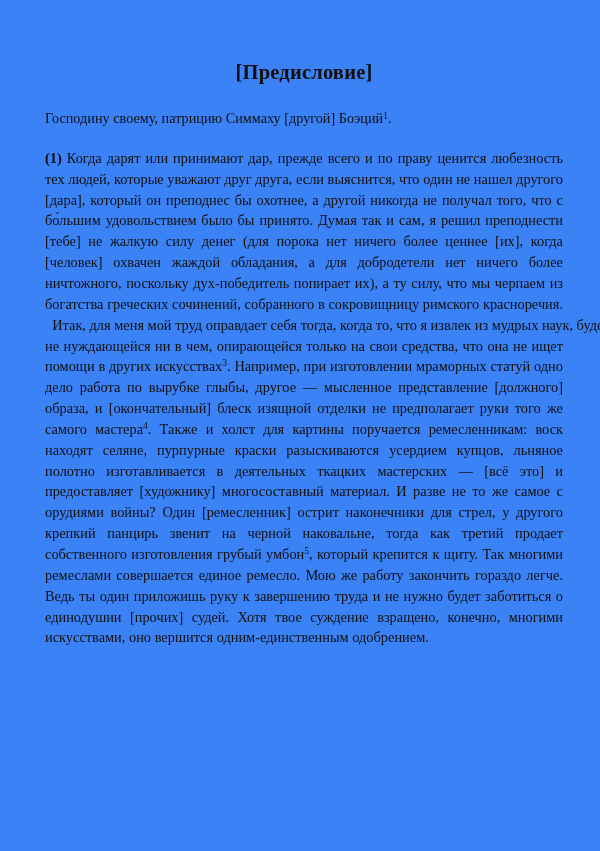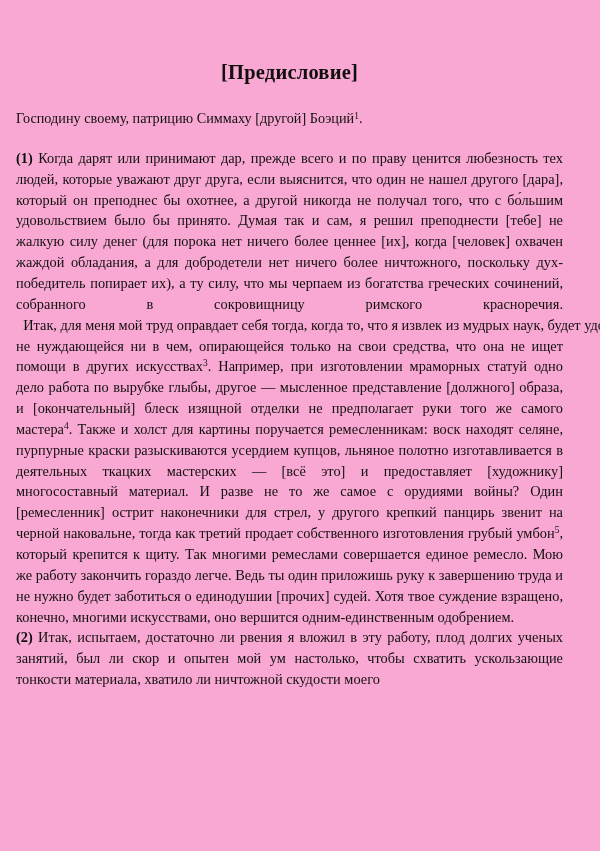--- a/index.html
+++ b/index.html
@@ -14,22 +14,22 @@
     overflow: hidden;
     font-family: "Liberation Serif", "DejaVu Serif", serif;
     color: #100f0d;
     -webkit-font-smoothing: antialiased;
   }
   .page {
     position: relative;
     width: 600px;
     height: 851px;
     box-sizing: border-box;
-    padding: 0 37px 0 16px;
-    background: #f9a8d4;
+    padding: 0 37px 0 45px;
+    background: #3b82f6;
   }
   .page-title {
     margin: 0;
     padding: 0;
     font-size: 20.5px;
     font-weight: bold;
     text-align: center;
     letter-spacing: 0.2px;
     line-height: 1;
     padding-top: 62px;
@@ -80,17 +80,16 @@
   <h1 class="page-title">[Предисловие]</h1>
 
   <p class="salutation">
     <span>Господину своему, патрицию Симмаху [другой] Боэций</span><sup>1</sup><span>.</span>
   </p>
 
   <div class="body-block">
 
     <span class="section-marker">(1)</span><span> Когда дарят или принимают дар, прежде всего и по праву ценится любезность тех людей, которые уважают друг друга, если выяснится, что один не нашел другого [дара], который он преподнес бы охотнее, а другой никогда не получал того, что с бо́льшим удовольствием было бы принято. Думая так и сам, я решил преподнести [тебе] не жалкую силу денег (для порока нет ничего более ценнее [их], когда [человек] охвачен жаждой обладания, а для добродетели нет ничего более ничтожного, поскольку дух-победитель попирает их), а ту силу, что мы черпаем из богатства греческих сочинений, собранного в сокровищницу римского красноречия.</span><span class="sentence-gap">  Итак, для меня мой труд оправдает себя тогда, когда то, что я извлек из мудрых наук, будет удостоверено мудрейшим суждением. Как видишь, результат столь большой работы ожидает лишь твоего одобрения — он не увидит свет, пока не будет подкреплен согласием ученого мнения. В этом нет ничего удивительного, ибо труд, который прослеживает научные открытия, опирается не на авторское, а на постороннее суждение; плод разума оценивается как раз подобающими ему средствами, когда выносится на суд знатока. В этом небольшом приношении я устанавливаю не те же самые основания, на которые опираются другие искусства; нет, пожалуй, никакой другой науки [кроме арифметики], столь независимой от всех [остальных] частей</span><span>, не нуждающейся ни в чем, опирающейся только на свои средства, что она не ищет помощи в других искусствах</span><sup>3</sup><span>. Например, при изготовлении мраморных статуй одно дело работа по вырубке глыбы, другое — мысленное представление [должного] образа, и [окончательный] блеск изящной отделки не предполагает руки того же самого мастера</span><sup>4</sup><span>. Также и холст для картины поручается ремесленникам: воск находят селяне, пурпурные краски разыскиваются усердием купцов, льняное полотно изготавливается в деятельных ткацких мастерских — [всё это] и предоставляет [художнику] многосоставный материал. И разве не то же самое с орудиями войны? Один [ремесленник] острит наконечники для стрел, у другого крепкий панцирь звенит на черной наковальне, тогда как третий продает собственного изготовления грубый умбон</span><sup>5</sup><span>, который крепится к щиту. Так многими ремеслами совершается единое ремесло. Мою же работу закончить гораздо легче. Ведь ты один приложишь руку к завершению труда и не нужно будет заботиться о единодушии [прочих] судей. Хотя твое суждение взращено, конечно, многими искусствами, оно вершится одним-единственным одобрением.</span>
 
-    <span class="para-2"><span class="section-marker">(2)</span><span> Итак, испытаем, достаточно ли рвения я вложил в эту работу, плод долгих ученых занятий, был ли скор и опытен мой ум настолько, чтобы схватить ускользающие тонкости материала, хватило ли ничтожной скудости моего</span></span>
 
   </div>
 
 </div>
 
 </body></html>

